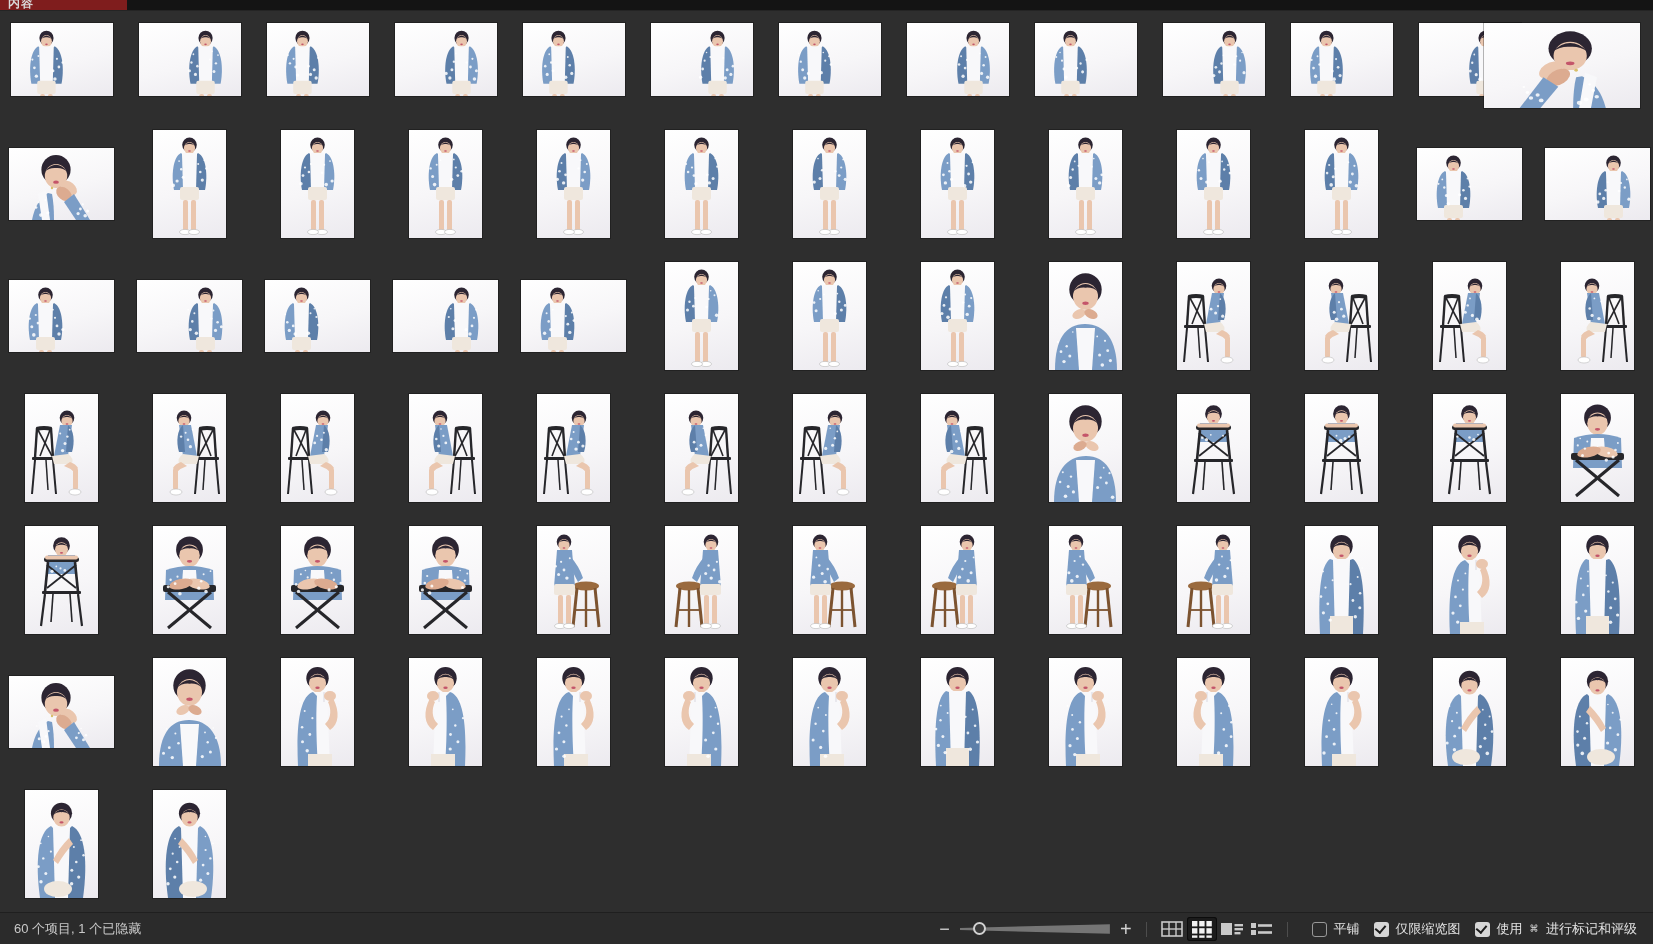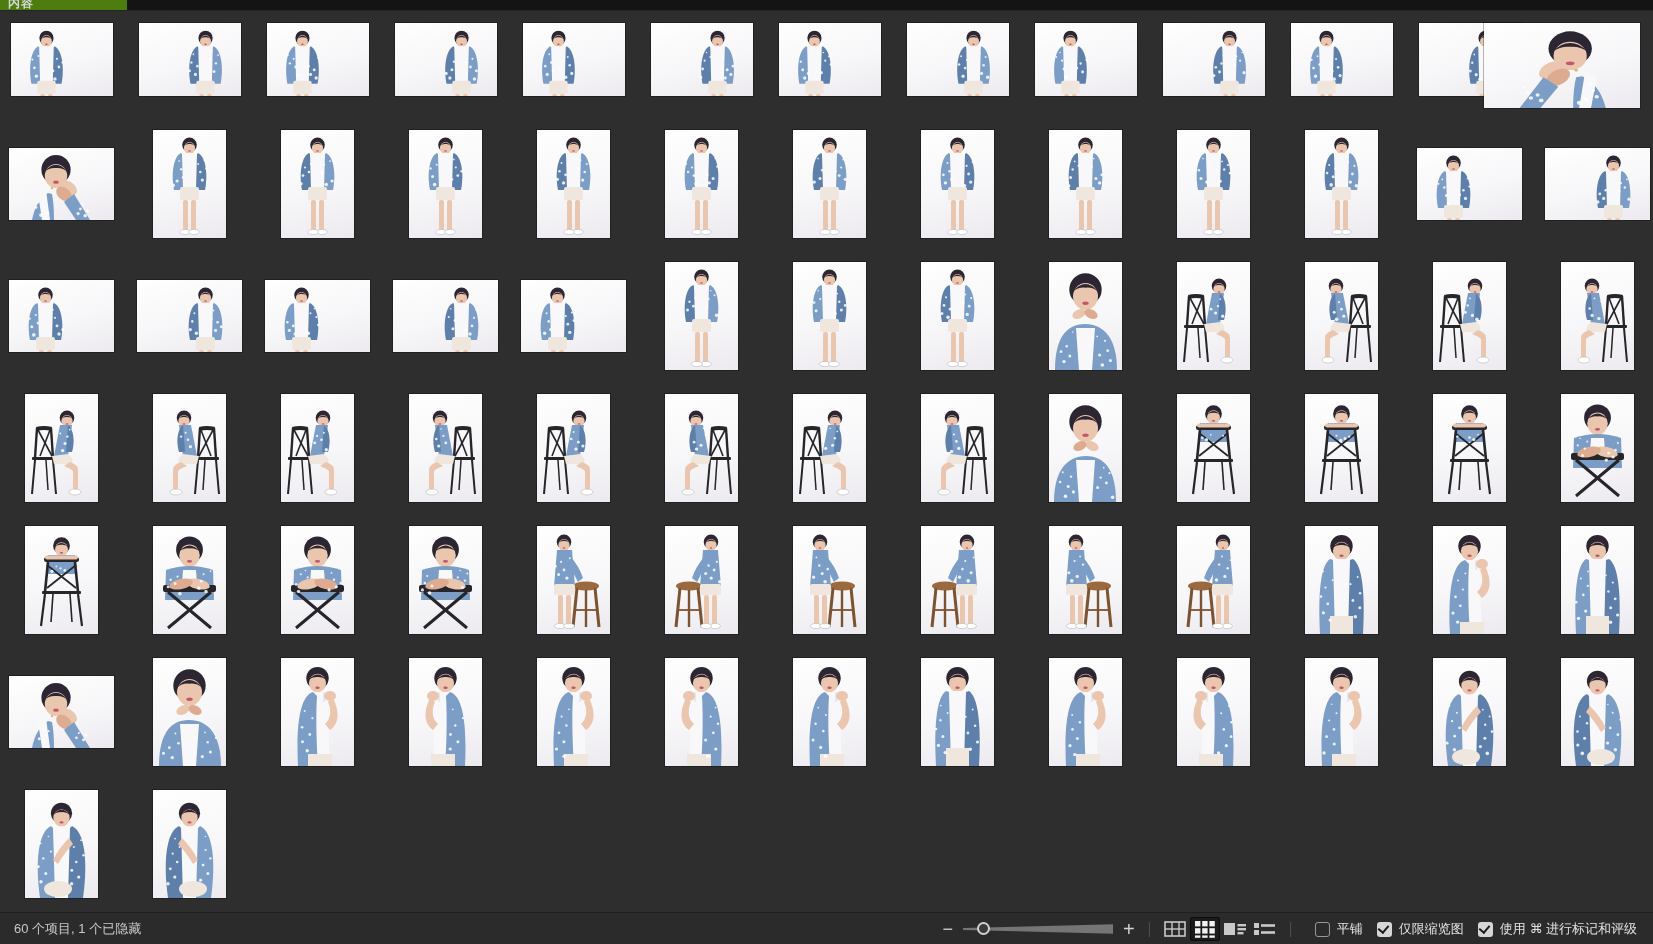--- a/index.html
+++ b/index.html
@@ -9,21 +9,21 @@
     font-family:"Liberation Sans","DejaVu Sans",sans-serif;
     -webkit-font-smoothing:antialiased;
   }
   
   .tabstrip{
     position:absolute;top:0;left:0;width:1653px;height:10px;
     background:#141414;border-bottom:1px solid #242424;overflow:hidden;
   }
   .tabstrip .tab{
     position:absolute;top:0;left:0;width:127px;height:10px;
-    background:#4d7c0f;overflow:hidden;
+    background:#7f1d1d;overflow:hidden;
   }
   .tabstrip .tab span{
     position:absolute;top:-5px;left:8px;
     font-size:12px;font-weight:bold;color:#d9d9d9;letter-spacing:1px;
   }
   
   .content{position:absolute;top:11px;left:0;width:1653px;height:901px;}
   .thumb{
     position:absolute;
     background:linear-gradient(165deg,#ffffff 0%,#f7f6f8 55%,#eceaef 100%);
@@ -2267,21 +2267,21 @@
           <rect x="0" y="1" width="5" height="5" fill="#c9c9c9"></rect>
           <rect x="7" y="2.2" width="14" height="2.6" fill="#c9c9c9"></rect>
           <rect x="0" y="8" width="5" height="5" fill="#c9c9c9"></rect>
           <rect x="7" y="9.2" width="14" height="2.6" fill="#c9c9c9"></rect>
         </svg>
       </span>
     </div>
 
     <div class="vsep"></div>
 
-    <div id="cbContainer" style="display:flex;align-items:center;">
+    <div id="cbContainer" style="display:flex;align-items:center;font-family:Liberation Mono, monospace;">
         <div class="cbgroup">
           <div class="cbox unchecked"></div>
           <span class="cblabel">平铺</span>
         </div>
         <div class="cbgroup">
           <div class="cbox checked"></div>
           <span class="cblabel">仅限缩览图</span>
         </div>
         <div class="cbgroup">
           <div class="cbox checked"></div>

